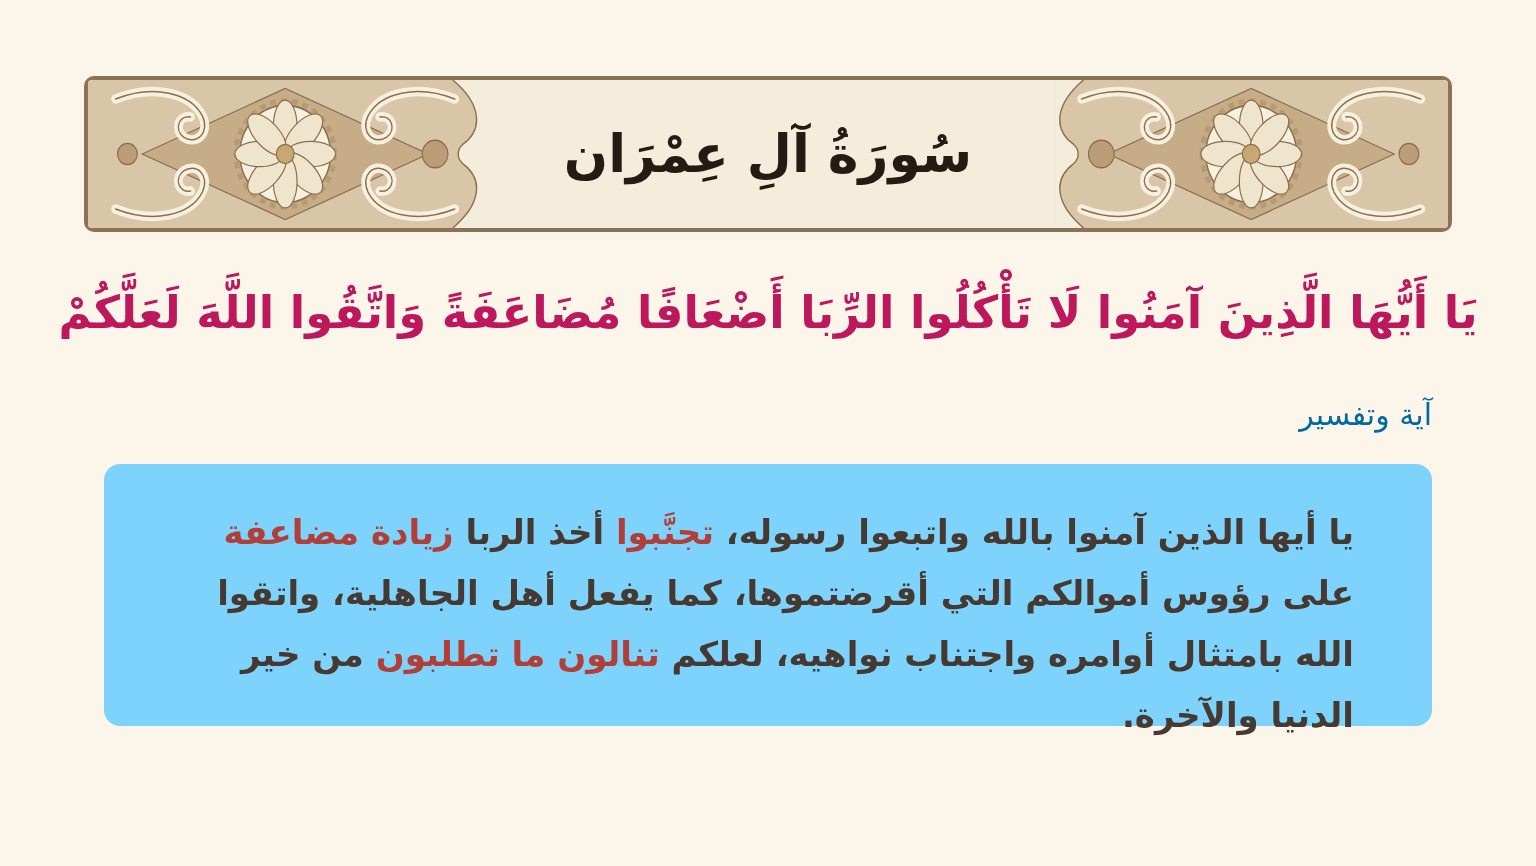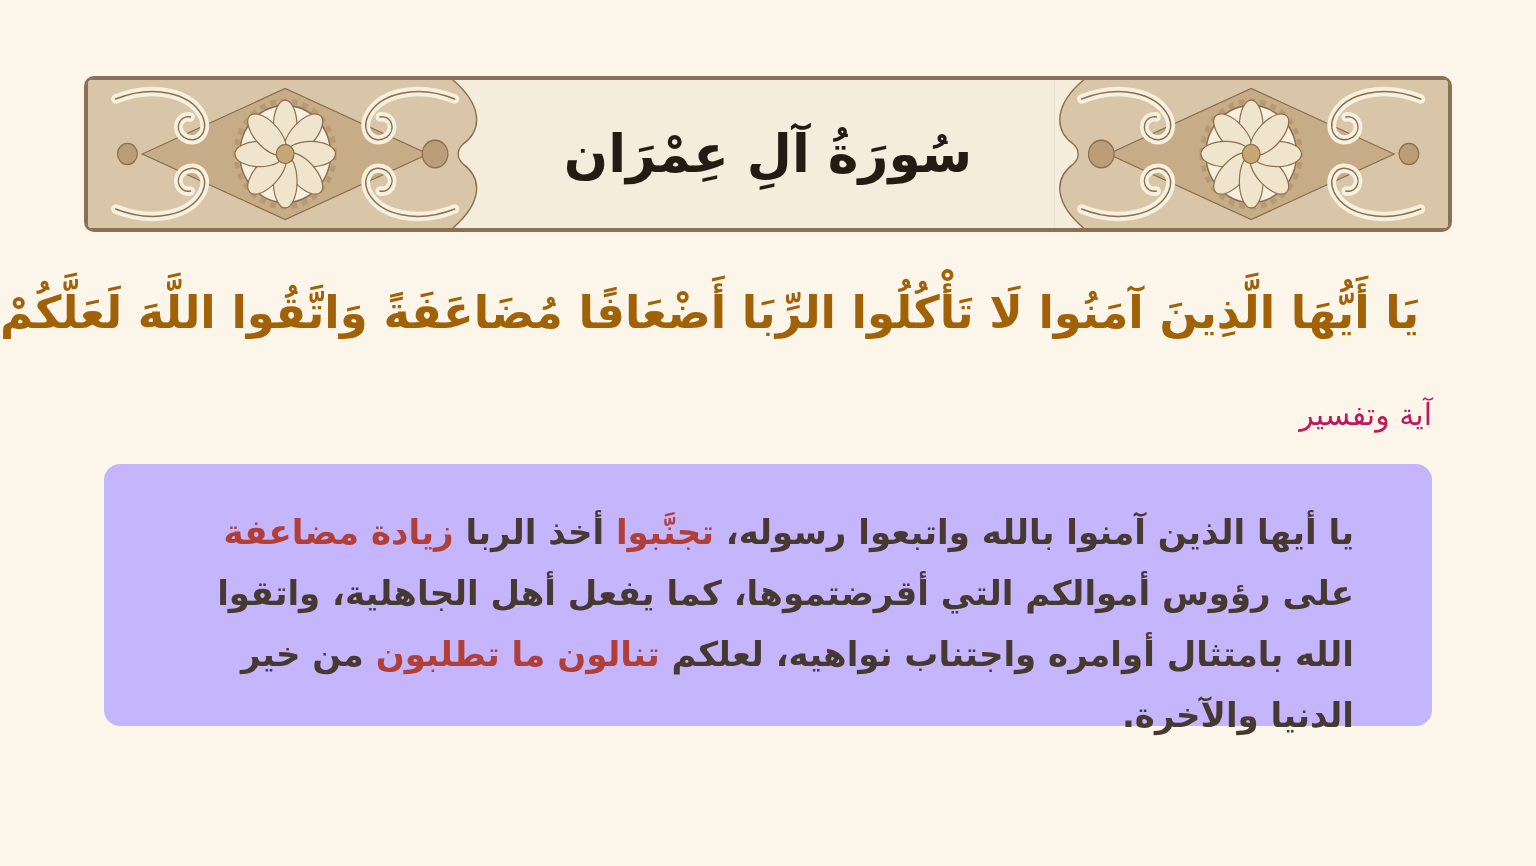--- a/index.html
+++ b/index.html
@@ -35,45 +35,45 @@
   .banner-title{
     flex:1;
     display:flex;align-items:center;justify-content:center;
     font-size:52px;font-weight:bold;color:#241c12;
     letter-spacing:1px;
     white-space:nowrap;
   }
   
   .verse{
     margin-top:22px;
-    text-align:left;
+    text-align:center;
     font-size:45px;
     font-weight:bold;
-    color:#a16207;
+    color:#be185d;
     line-height:117px;
   }
   .verse-line{white-space:nowrap;}
   .medallion{
     display:inline-block;
     vertical-align:middle;
     margin:0 16px;
   }
   
   .section-label{
     margin:26px 104px 0 104px;
     text-align:right;
     font-size:30px;
-    color:#be185d;
+    color:#0369a1;
   }
   
   .tafsir-box{
     box-sizing:border-box;
     margin:32px 104px 0 104px;
     height:262px;
-    background:#c4b5fd;
+    background:#7dd3fc;
     border-radius:16px;
     padding:38px 78px 0 78px;
   }
   .tafsir-text{
     margin:0;
     font-size:34px;
     font-weight:bold;
     color:#453931;
     line-height:61px;
     text-align:right;

